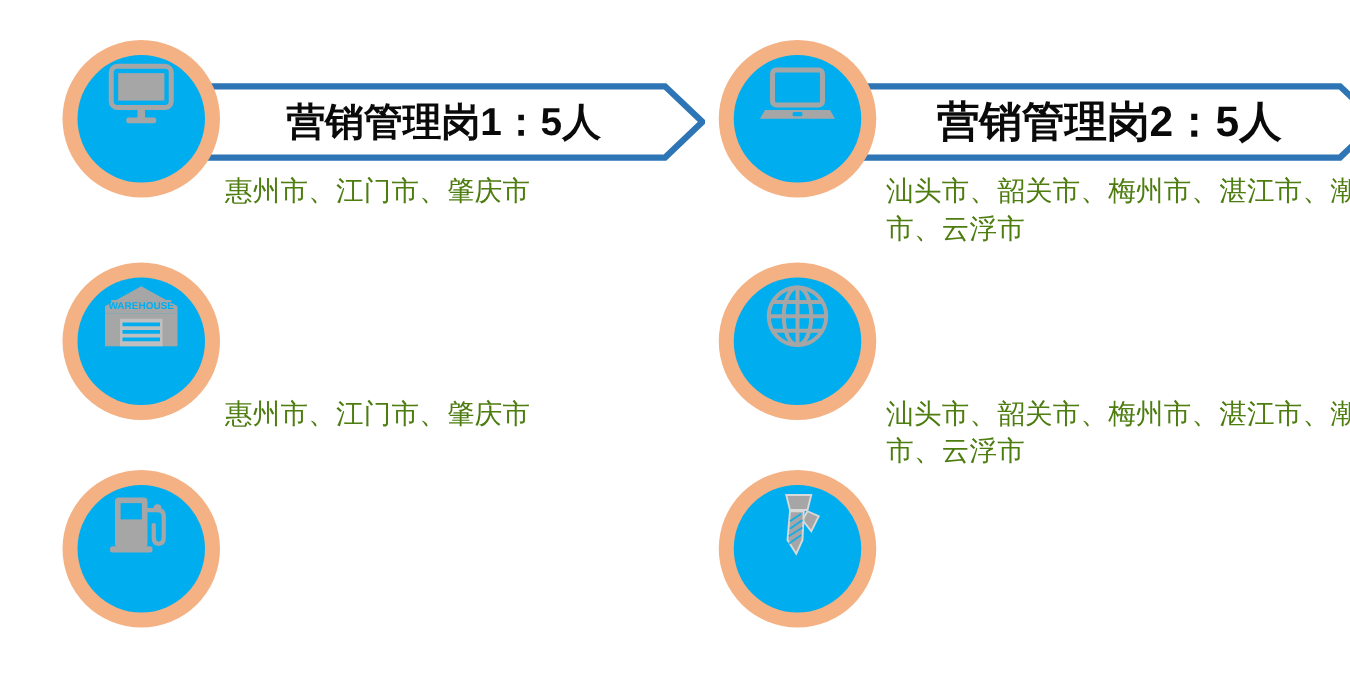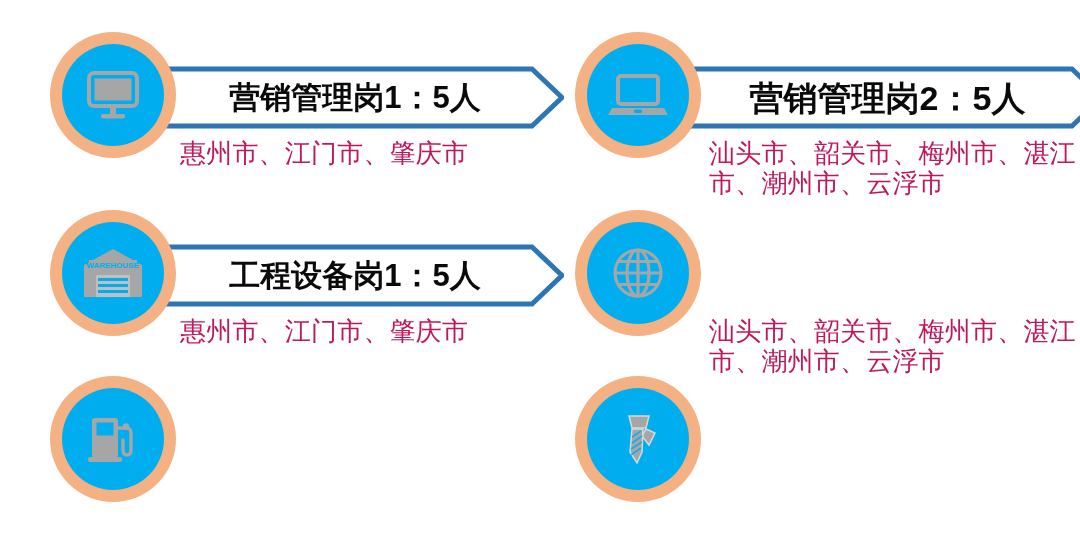--- a/index.html
+++ b/index.html
@@ -83,34 +83,33 @@
     align-items: center;
     justify-content: center;
     z-index: 3;
   }
   .badge-inner {
     width: 102px;
     height: 102px;
     border-radius: 50%;
     background: #00aeef;
     display: flex;
-    align-items: center;
     justify-content: center;
   }
   .badge-inner svg { display: block; }
 
   
   .cities {
     position: absolute;
     left: 148px;
     top: 122px;
     width: 390px;
-    font-size: 26px;
+    font-size: 22px;
     line-height: 30px;
-    color: #be185d;
+    color: #4d7c0f;
     letter-spacing: 0.2px;
   }
   .entry.col-right .cities {
     left: 152px;
     width: 400px;
   }
   .entry.col-left.row-0 .cities,
   .entry.col-left.row-1 .cities { text-align: left; }
   .entry.col-left.row-2 .cities { text-align: left; padding-left: 30px; }
 </style>
@@ -153,26 +152,20 @@
           <rect x="15.5" y="16.5" width="31" height="19" fill="#00AEEF"></rect>
           <polygon points="5,44 57,44 61,51 1,51" fill="#A6A6A6"></polygon>
           <rect x="27" y="45.5" width="8" height="3.5" rx="1.5" fill="#00AEEF"></rect>
         </svg>
       </div>
     </div>
     <div class="cities">汕头市、韶关市、梅州市、湛江市、潮州市、云浮市</div>
   </div>
 
   <div class="entry row-1 col-left">
-    <div class="banner">
-      <svg viewBox="0 0 420 63" preserveAspectRatio="none">
-        <polygon points="2,3 388,3 418,31.5 388,60 2,60" fill="#FFFFFF" stroke="#2E75B6" stroke-width="5"></polygon>
-      </svg>
-      <div class="banner-label">工程设备岗1：5人</div>
-    </div>
     <div class="badge">
       <div class="badge-inner">
         <svg width="66" height="62" viewBox="0 0 66 62">
           <polygon points="33,7 62,23 62,29 4,29 4,23" fill="#A6A6A6"></polygon>
           <rect x="4" y="29" width="58" height="26" fill="#A6A6A6"></rect>
           <rect x="9" y="18" width="48" height="9" fill="#A6A6A6"></rect>
           <text x="33" y="25.5" text-anchor="middle" font-family="'Liberation Sans',sans-serif" font-size="8" font-weight="bold" fill="#00AEEF">WAREHOUSE</text>
           <rect x="16" y="33" width="34" height="22" fill="#BFBFBF"></rect>
           <rect x="18" y="36" width="30" height="3" fill="#00AEEF"></rect>
           <rect x="18" y="42" width="30" height="3" fill="#00AEEF"></rect>

